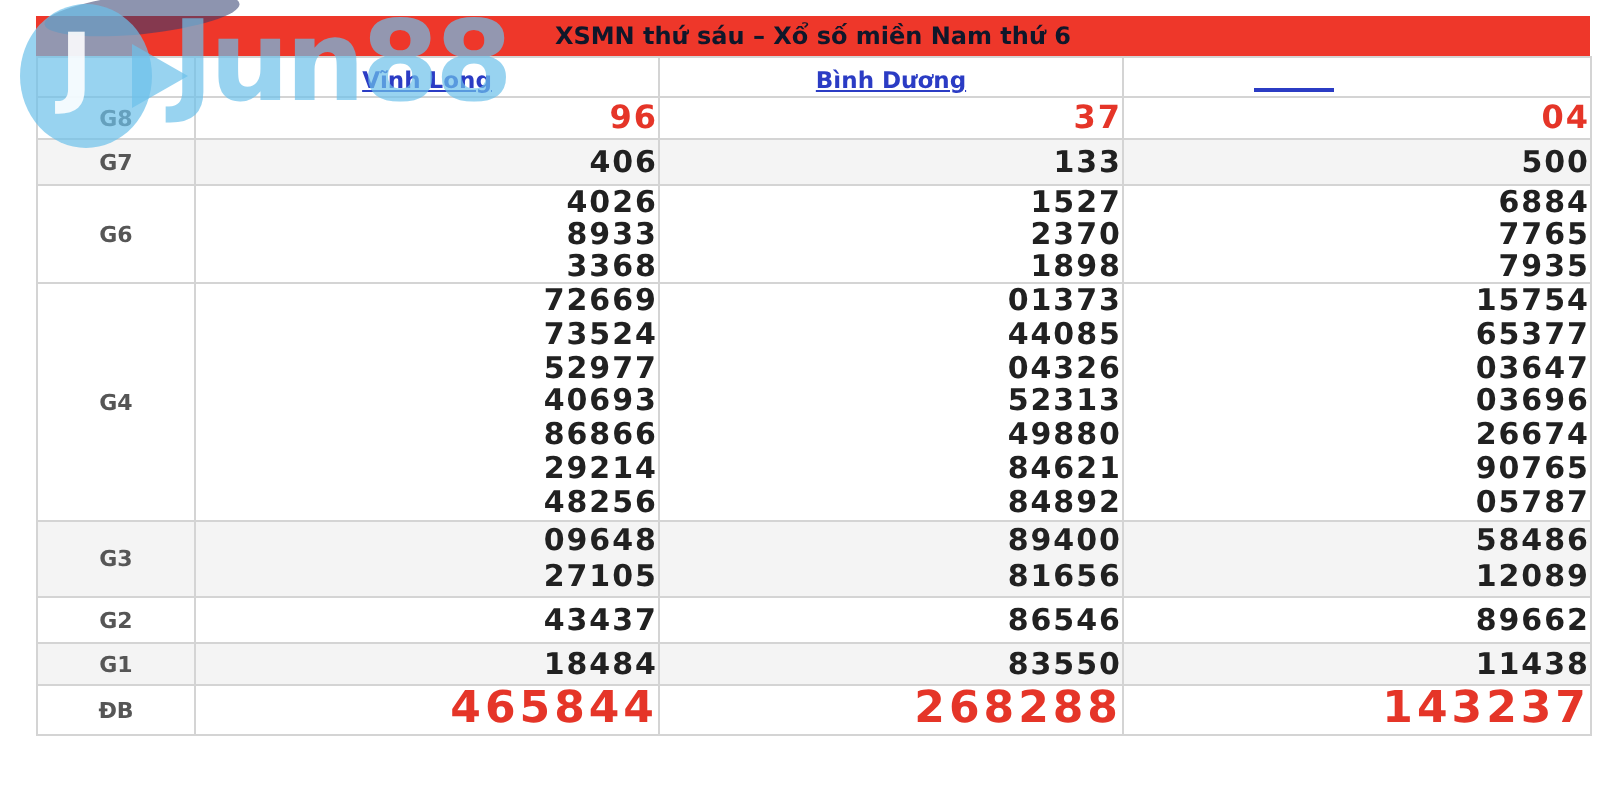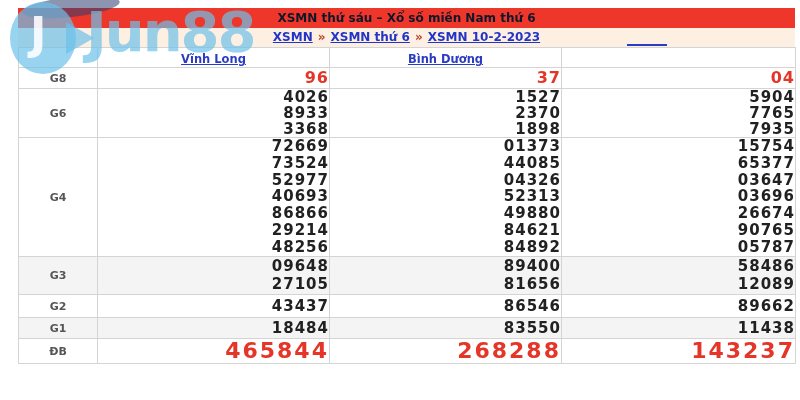--- a/index.html
+++ b/index.html
@@ -73,23 +73,20 @@
   }
 </style>
 </head>
 <body>
 
 <div class="page">
   <div class="content">
 
     <div class="title-bar">XSMN thứ sáu – Xổ số miền Nam thứ 6</div>
 
-    <div class="breadcrumb-bar">
-      <a>XSMN</a><span class="crumb-sep">»</span><a>XSMN thứ 6</a><span class="crumb-sep">»</span><a>XSMN 10-2-2023</a>
-    </div>
 
     <table class="results" id="results-table">
       <colgroup>
         <col style="width:79px">
           <col style="width:232px">
           <col style="width:232px">
           <col style="width:234px">
       </colgroup>
       <thead>
         <tr>
@@ -111,39 +108,57 @@
               <div class="cellflex" style="height: 20px;">
                 <div class="num">37</div>
               </div>
             </td>
             <td class="red ">
               <div class="cellflex" style="height: 20px;">
                 <div class="num">04</div>
               </div>
             </td>
           </tr>
+          <tr class="alt">
+            <td class="plabel">G7</td>
+            <td class="">
+              <div class="cellflex" style="height: 22px;">
+                <div class="num">406</div>
+              </div>
+            </td>
+            <td class="">
+              <div class="cellflex" style="height: 22px;">
+                <div class="num">133</div>
+              </div>
+            </td>
+            <td class="">
+              <div class="cellflex" style="height: 22px;">
+                <div class="num">500</div>
+              </div>
+            </td>
+          </tr>
           <tr>
             <td class="plabel">G6</td>
             <td class="">
               <div class="cellflex" style="height: 48px;">
                 <div class="num">4026</div>
                 <div class="num">8933</div>
                 <div class="num">3368</div>
               </div>
             </td>
             <td class="">
               <div class="cellflex" style="height: 48px;">
                 <div class="num">1527</div>
                 <div class="num">2370</div>
                 <div class="num">1898</div>
               </div>
             </td>
             <td class="">
               <div class="cellflex" style="height: 48px;">
-                <div class="num">5904</div>
+                <div class="num">6884</div>
                 <div class="num">7765</div>
                 <div class="num">7935</div>
               </div>
             </td>
           </tr>
           <tr>
             <td class="plabel">G4</td>
             <td class="">
               <div class="cellflex" style="height: 118px;">
                 <div class="num">72669</div>

